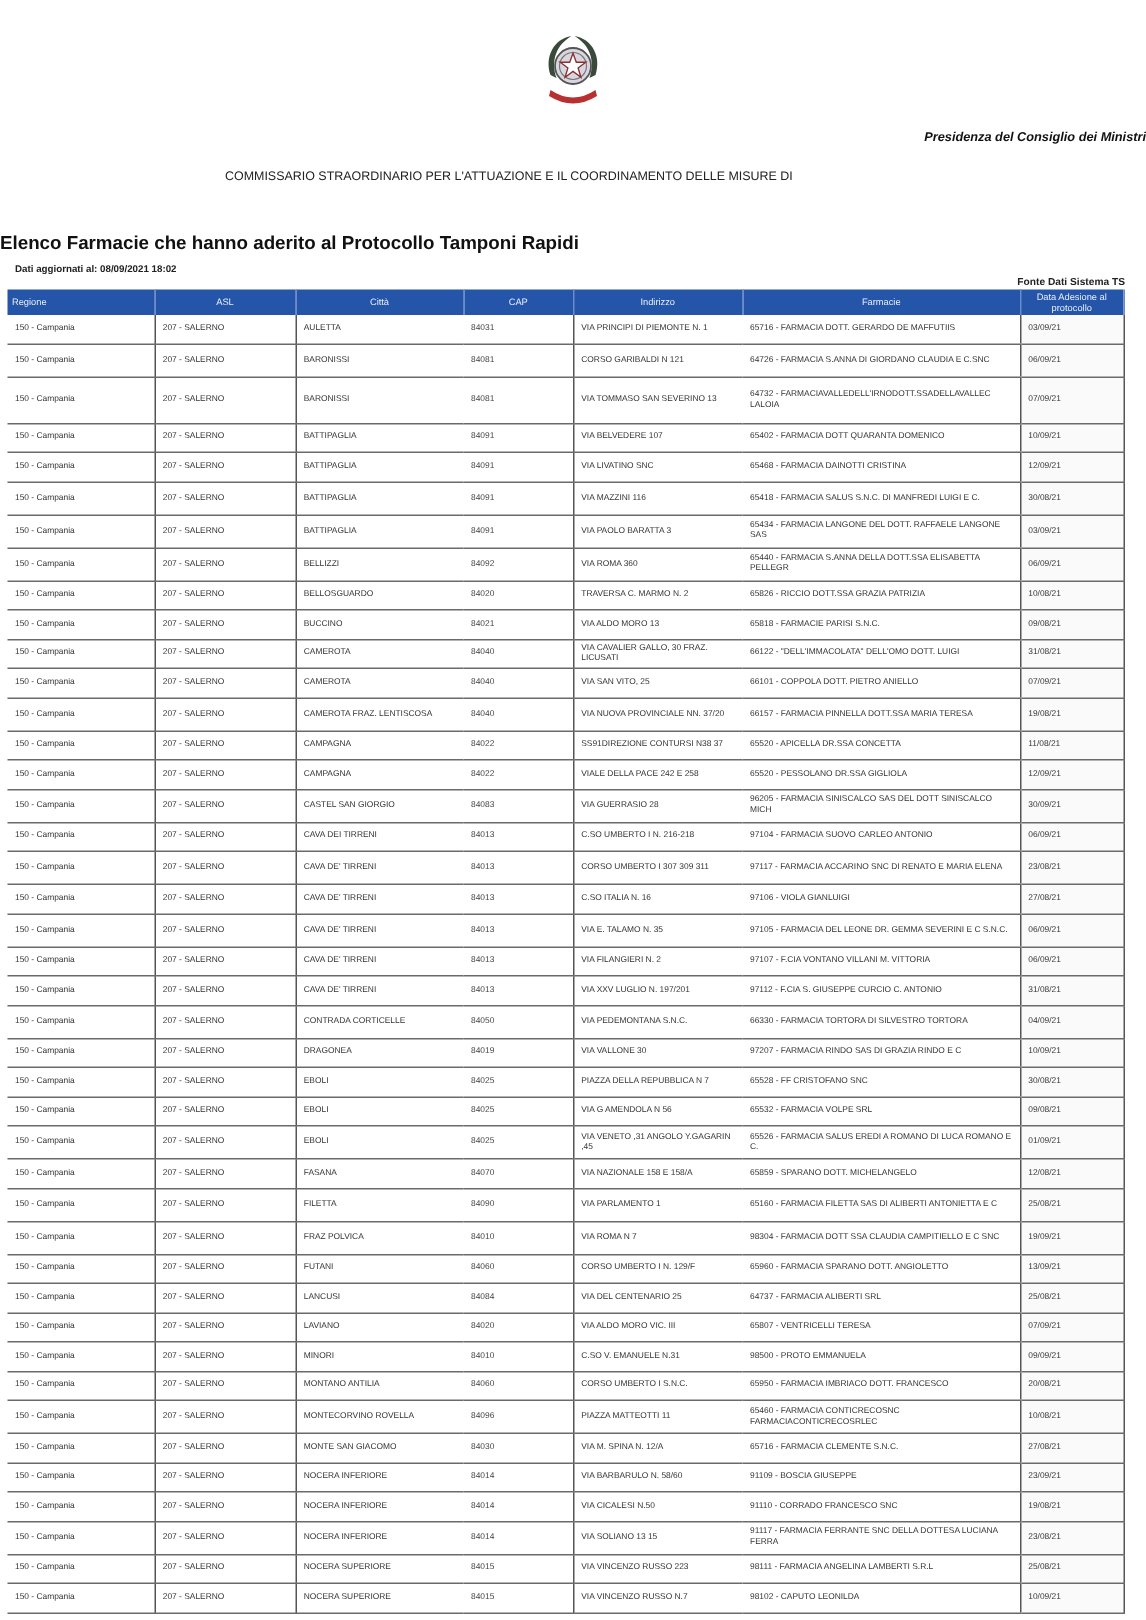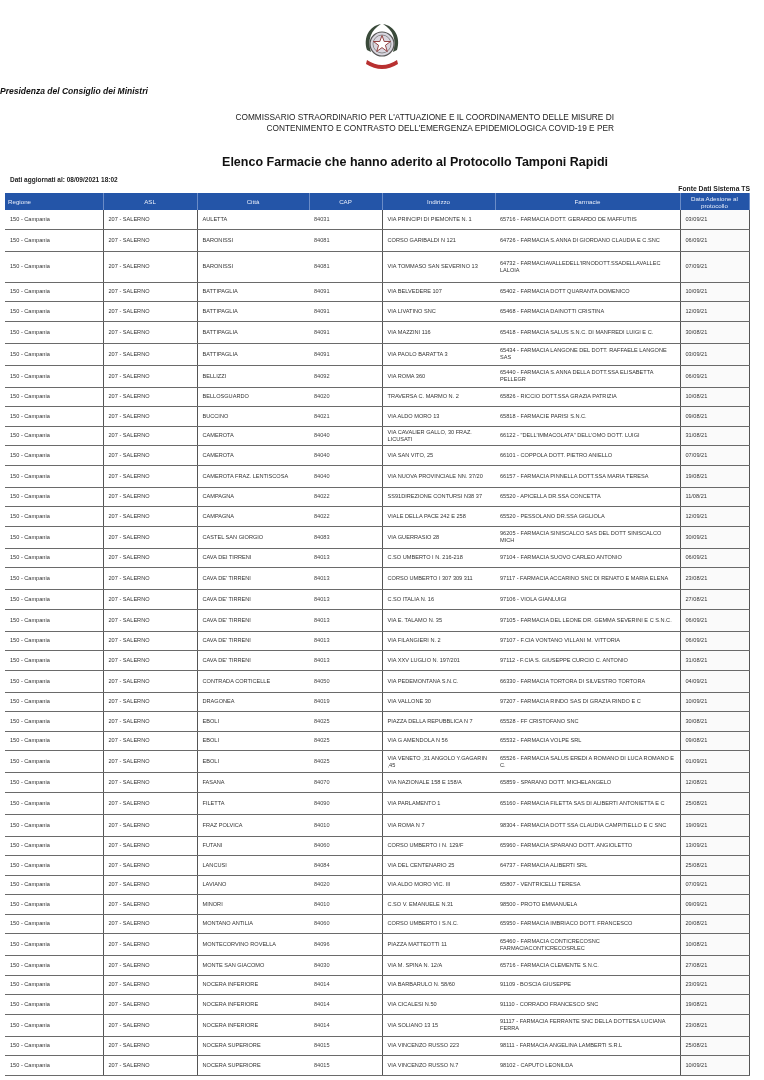--- a/index.html
+++ b/index.html
@@ -1,23 +1,23 @@
 <!DOCTYPE html>
 <html><head>
 <meta charset="utf-8">
 <style>
   html, body { margin: 0; padding: 0; background: #ffffff; }
   body { width: 764px; height: 1080px; position: relative; overflow: hidden;
          font-family: "Liberation Sans", sans-serif; color: #222; }
   .emblem { position: absolute; left: 361px; top: 20px; width: 42px; height: 54px; }
-  .presidenza { position: absolute; top: 86px; left: 0; width: 764px; text-align: left;
+  .presidenza { position: absolute; top: 86px; left: 0; width: 764px; text-align: right;
                 font-size: 8.5px; font-style: italic; font-weight: bold; color: #111; }
-  .commissario { position: absolute; top: 112px; left: 150px; width: 464px; text-align: right;
+  .commissario { position: absolute; top: 112px; left: 150px; width: 464px; text-align: left;
                  font-size: 8.3px; line-height: 10.5px; color: #222; }
-  .title { position: absolute; top: 155px; left: 0; width: 608px; text-align: right;
+  .title { position: absolute; top: 155px; left: 0; width: 764px; text-align: left;
            font-size: 12.5px; font-weight: bold; color: #111; }
   .updated { position: absolute; top: 176px; left: 10px; font-size: 6.5px; font-weight: bold; color: #222; }
   .fonte { position: absolute; top: 185px; right: 14px; font-size: 6.8px; font-weight: bold; color: #222; }
   table.grid { position: absolute; left: 5px; top: 193px; width: 744px; border-collapse: collapse;
                table-layout: fixed; font-size: 5.6px; color: #333; }
   table.grid th { background: #2455a8; color: #e8eefa; font-weight: normal; height: 17px; padding: 0 3px;
                   font-size: 6.2px; border-right: 1px solid #6b8cc7; line-height: 7px; }
   table.grid th.left { text-align: left; }
   table.grid td { padding: 0 5px; vertical-align: middle; line-height: 7px; border-bottom: 1px solid #6a6a6a; }
   table.grid td.b { border-right: 1px solid #555; }
@@ -38,21 +38,20 @@
     <circle cx="21" cy="24" r="9" fill="none" stroke="#777" stroke-width="0.8"></circle>
     <polygon points="21,15.5 23.2,21.5 29.5,21.5 24.4,25.3 26.3,31.5 21,27.6 15.7,31.5 17.6,25.3 12.5,21.5 18.8,21.5" fill="#ffffff" stroke="#8a3030" stroke-width="0.9"></polygon>
     <path d="M6 40 Q21 50 36 40 L37 44 Q21 54 5 44 Z" fill="#b83030"></path>
   </svg>
 </div>
 
 <div class="presidenza">Presidenza del Consiglio dei Ministri</div>
 
 <div class="commissario">
   <div>COMMISSARIO STRAORDINARIO PER L'ATTUAZIONE E IL COORDINAMENTO DELLE MISURE DI</div>
-  <div>CONTENIMENTO E CONTRASTO DELL'EMERGENZA EPIDEMIOLOGICA COVID-19 E PER</div>
 </div>
 
 <div class="title">Elenco Farmacie che hanno aderito al Protocollo Tamponi Rapidi</div>
 <div class="updated">Dati aggiornati al: 08/09/2021 18:02</div>
 <div class="fonte">Fonte Dati Sistema TS</div>
 
 <table class="grid">
   <colgroup>
     <col style="width:98px">
       <col style="width:94px">

